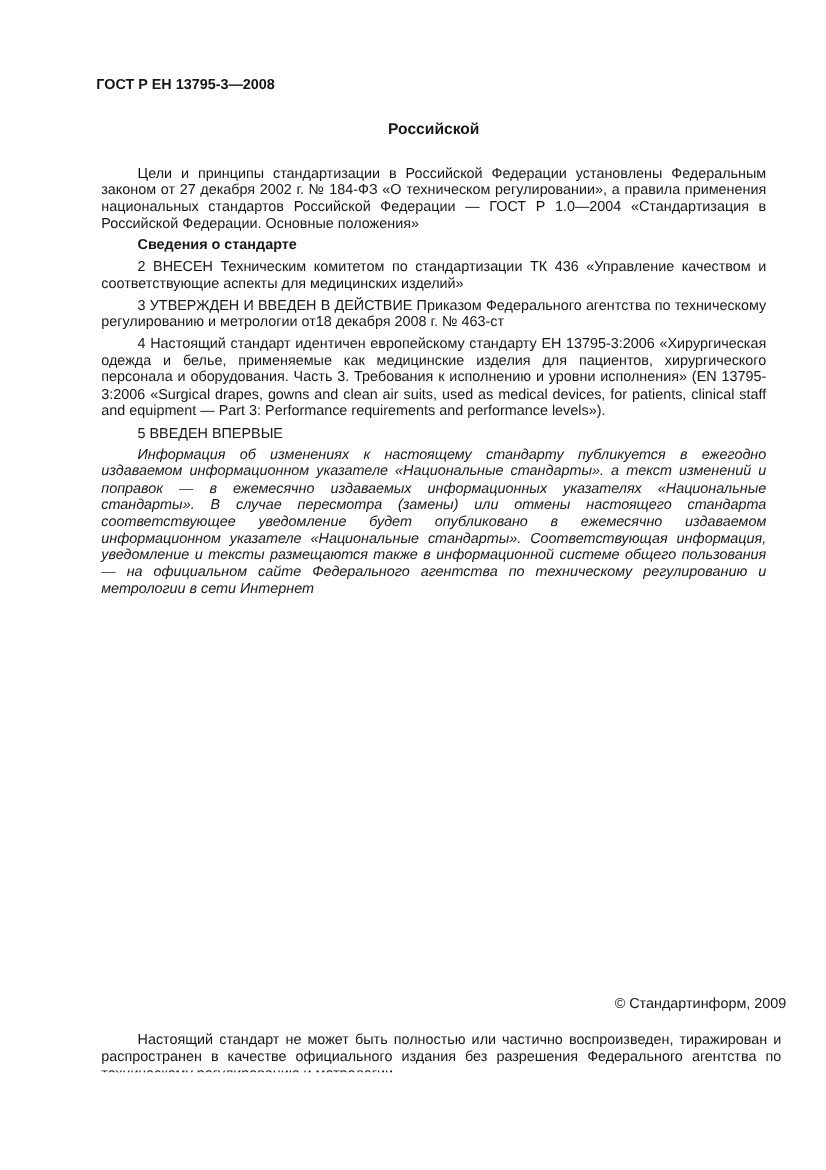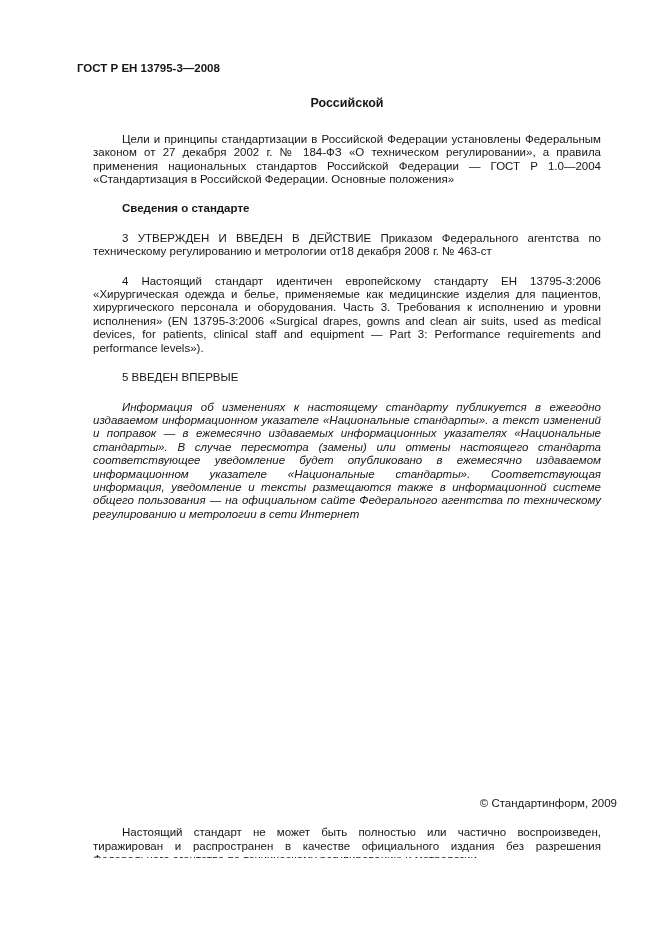--- a/index.html
+++ b/index.html
@@ -25,36 +25,36 @@
     font-size: 11.5px;
     margin: 0 0 22px 0;
   }
   .doc-title {
     text-align: center;
     font-weight: bold;
     font-size: 12.5px;
     margin: 0 0 22px 0;
   }
   p.para {
-    margin: 16px;
+    margin: 4px;
     text-align: justify;
     text-indent: 29px;
   }
   .intro          { margin-bottom: 15px; }
   .heading        { font-weight: bold; margin-bottom: 12px; }
   .item           { margin-bottom: 11px; }
   .item-nogap     { margin-bottom: 0; }
   .italic-note {
     margin-top: 45px;
     font-style: italic;
   }
   .footer {
     position: absolute;
     left: 77px;
-    right: 44px;
+    right: 32px;
     top: 797px;
   }
   .copyright {
     text-align: right;
     margin-bottom: 16px;
   }
   .repro {
     text-align: justify;
     text-indent: 29px;
   }
@@ -72,20 +72,21 @@
 
   <div class="doc-header">ГОСТ Р ЕН 13795-3—2008</div>
 
   <div class="doc-title">Российской</div>
 
   <p class="para intro">Цели и принципы стандартизации в Российской Федерации установлены Федеральным законом от 27 декабря 2002 г. № 184-ФЗ «О техническом регулировании», а правила применения национальных стандартов Российской Федерации — ГОСТ Р 1.0—2004 «Стандартизация в Российской Федерации. Основные положения»</p>
 
   <p class="para heading">Сведения о стандарте</p>
 
 
+  <p class="para item">2  ВНЕСЕН Техническим комитетом по стандартизации ТК 436 «Управление качеством и соответствующие аспекты для медицинских изделий»</p>
 
   <p class="para item">3  УТВЕРЖДЕН  И  ВВЕДЕН  В  ДЕЙСТВИЕ  Приказом Федерального агентства по техническому регулированию и метрологии от18 декабря 2008 г. № 463-ст</p>
 
   <p class="para item-nogap">4  Настоящий стандарт идентичен европейскому стандарту ЕН 13795-3:2006 «Хирургическая одежда и белье, применяемые как медицинские изделия для пациентов, хирургического персонала и оборудования. Часть 3.  Требования к исполнению и уровни исполнения» (EN 13795-3:2006 «Surgical drapes, gowns and clean air suits, used as medical devices, for patients, clinical staff and equipment — Part 3:  Performance requirements and performance levels»).</p>
 
 
   <p class="para item">5  ВВЕДЕН ВПЕРВЫЕ</p>
 
   <p class="para italic-note">Информация об изменениях к настоящему стандарту публикуется в ежегодно издаваемом информационном указателе «Национальные стандарты». а текст изменений и поправок — в ежемесячно издаваемых информационных указателях «Национальные стандарты». В случае пересмотра (замены) или отмены настоящего стандарта соответствующее уведомление будет опубликовано в ежемесячно издаваемом информационном указателе «Национальные стандарты». Соответствующая информация, уведомление и тексты размещаются также в информационной системе общего пользования — на официальном сайте Федерального агентства по техническому регулированию и метрологии в сети Интернет</p>
 

